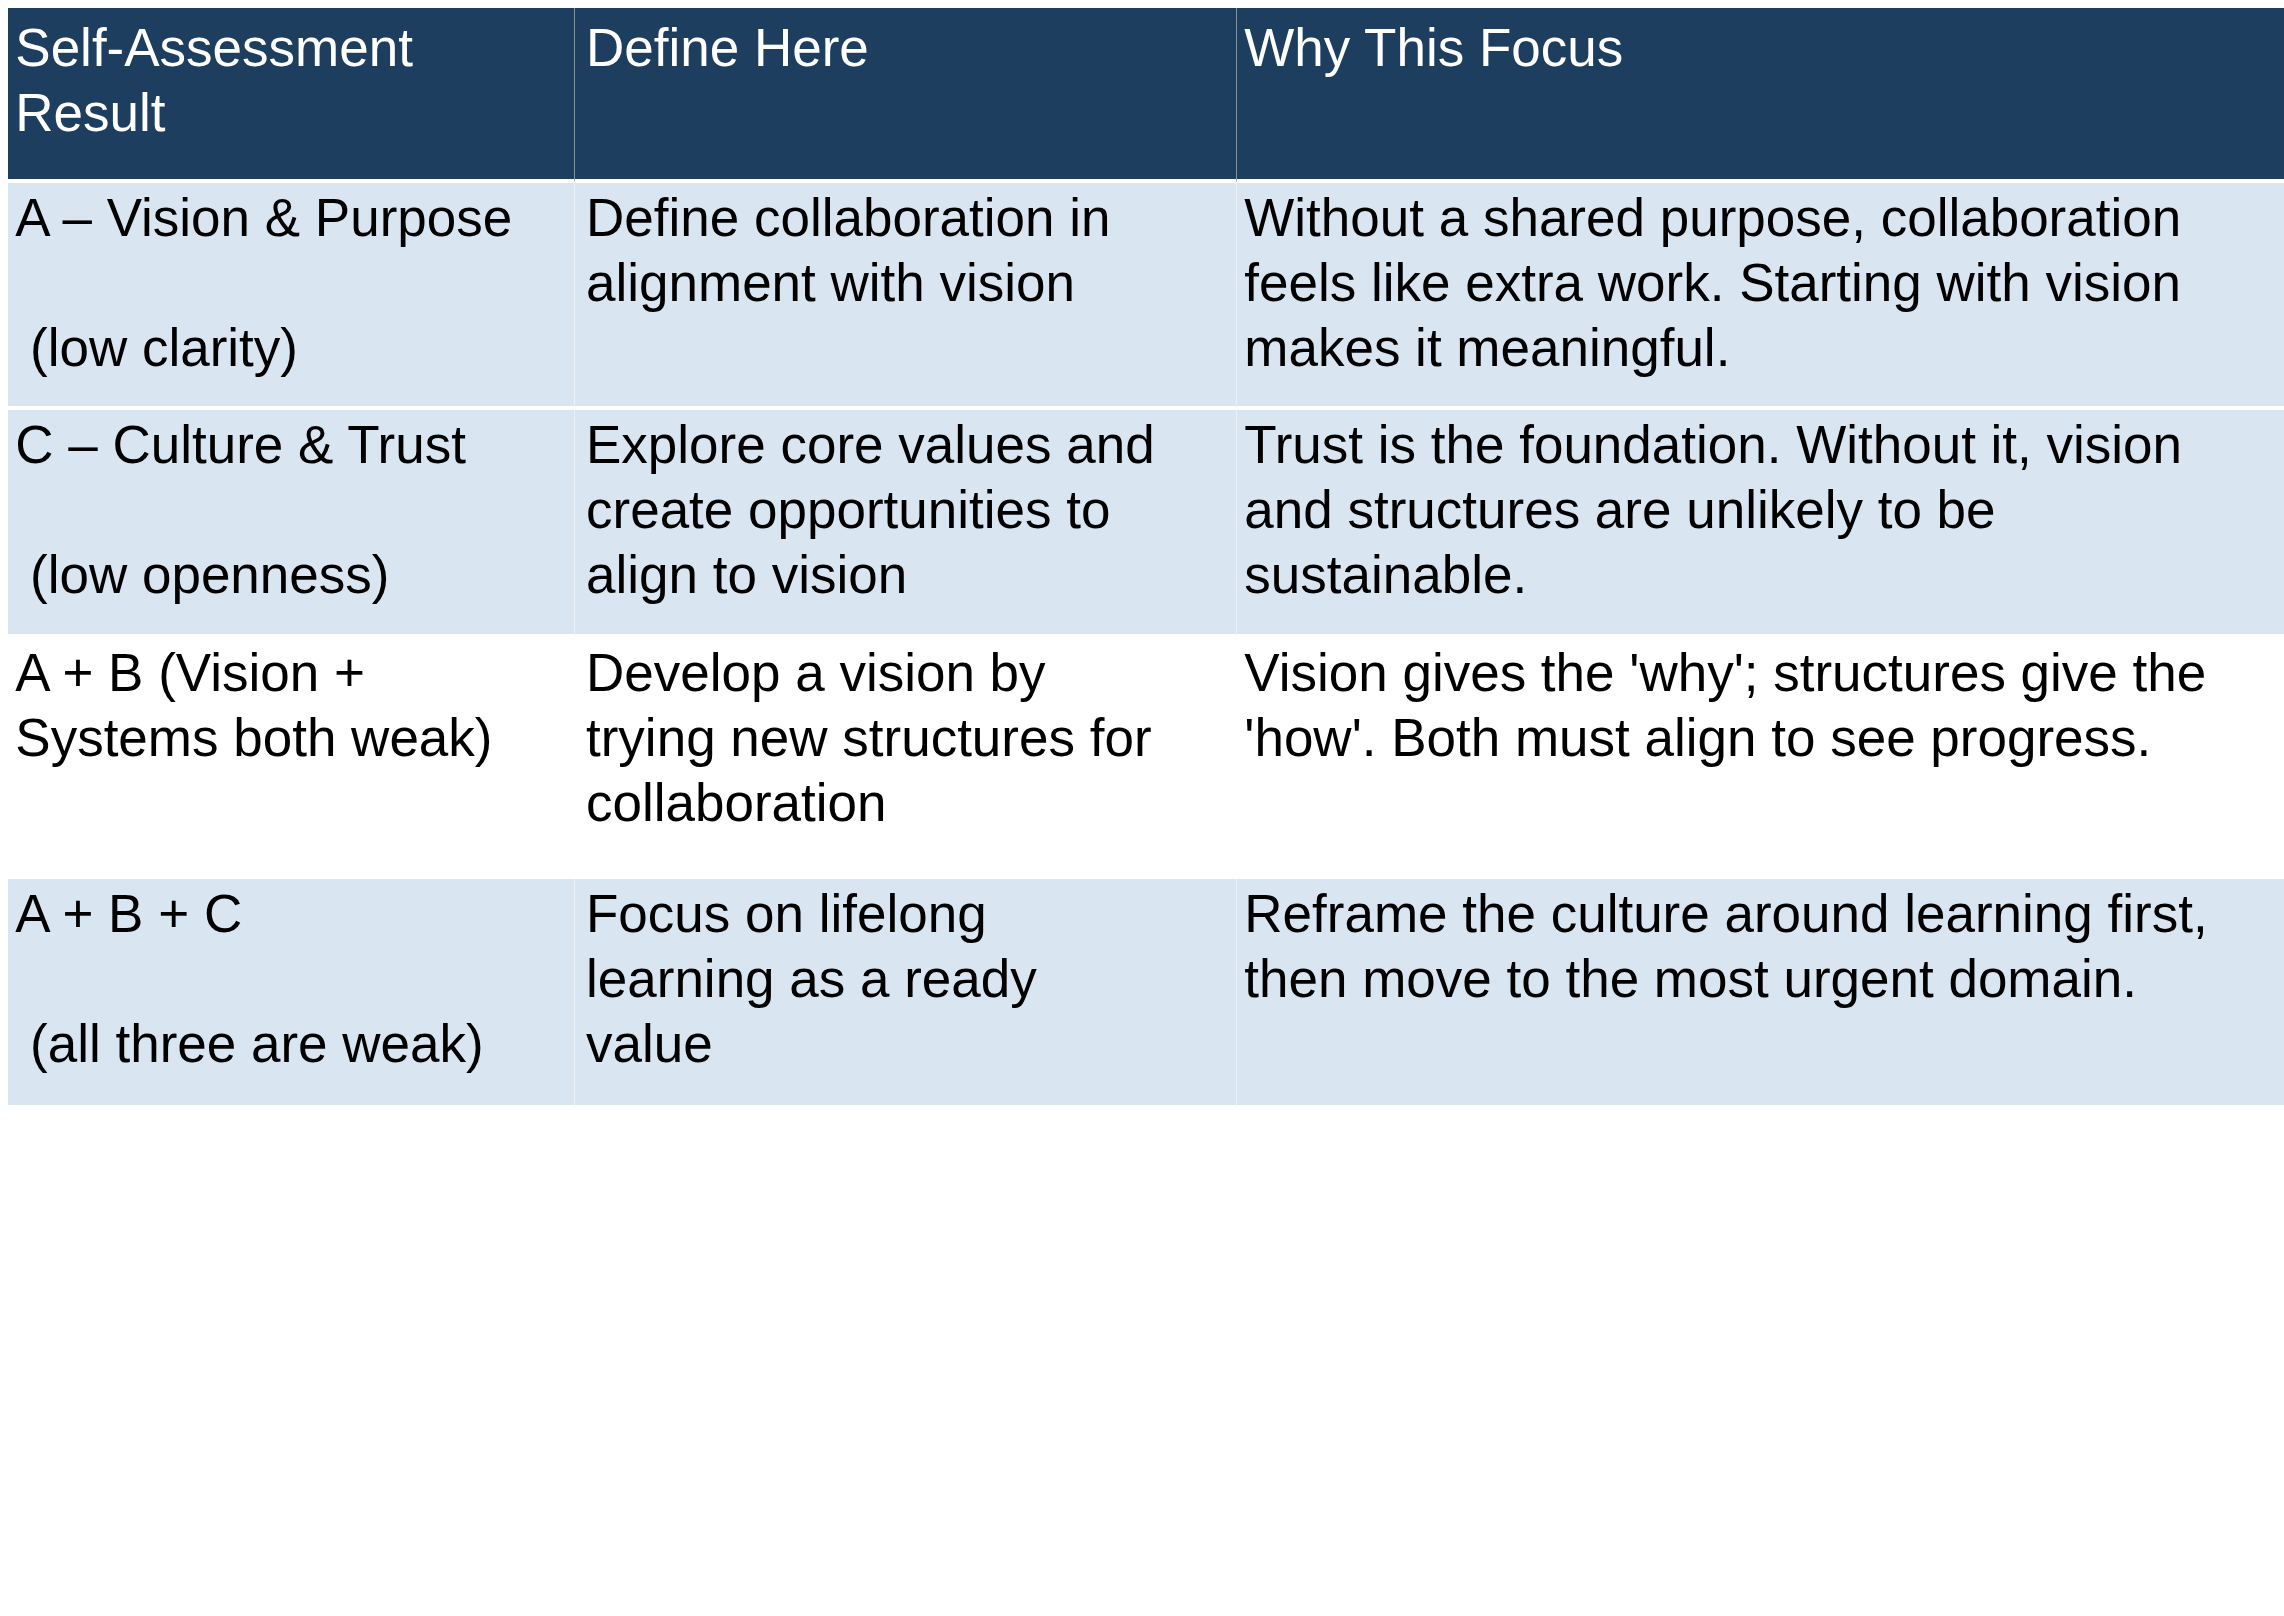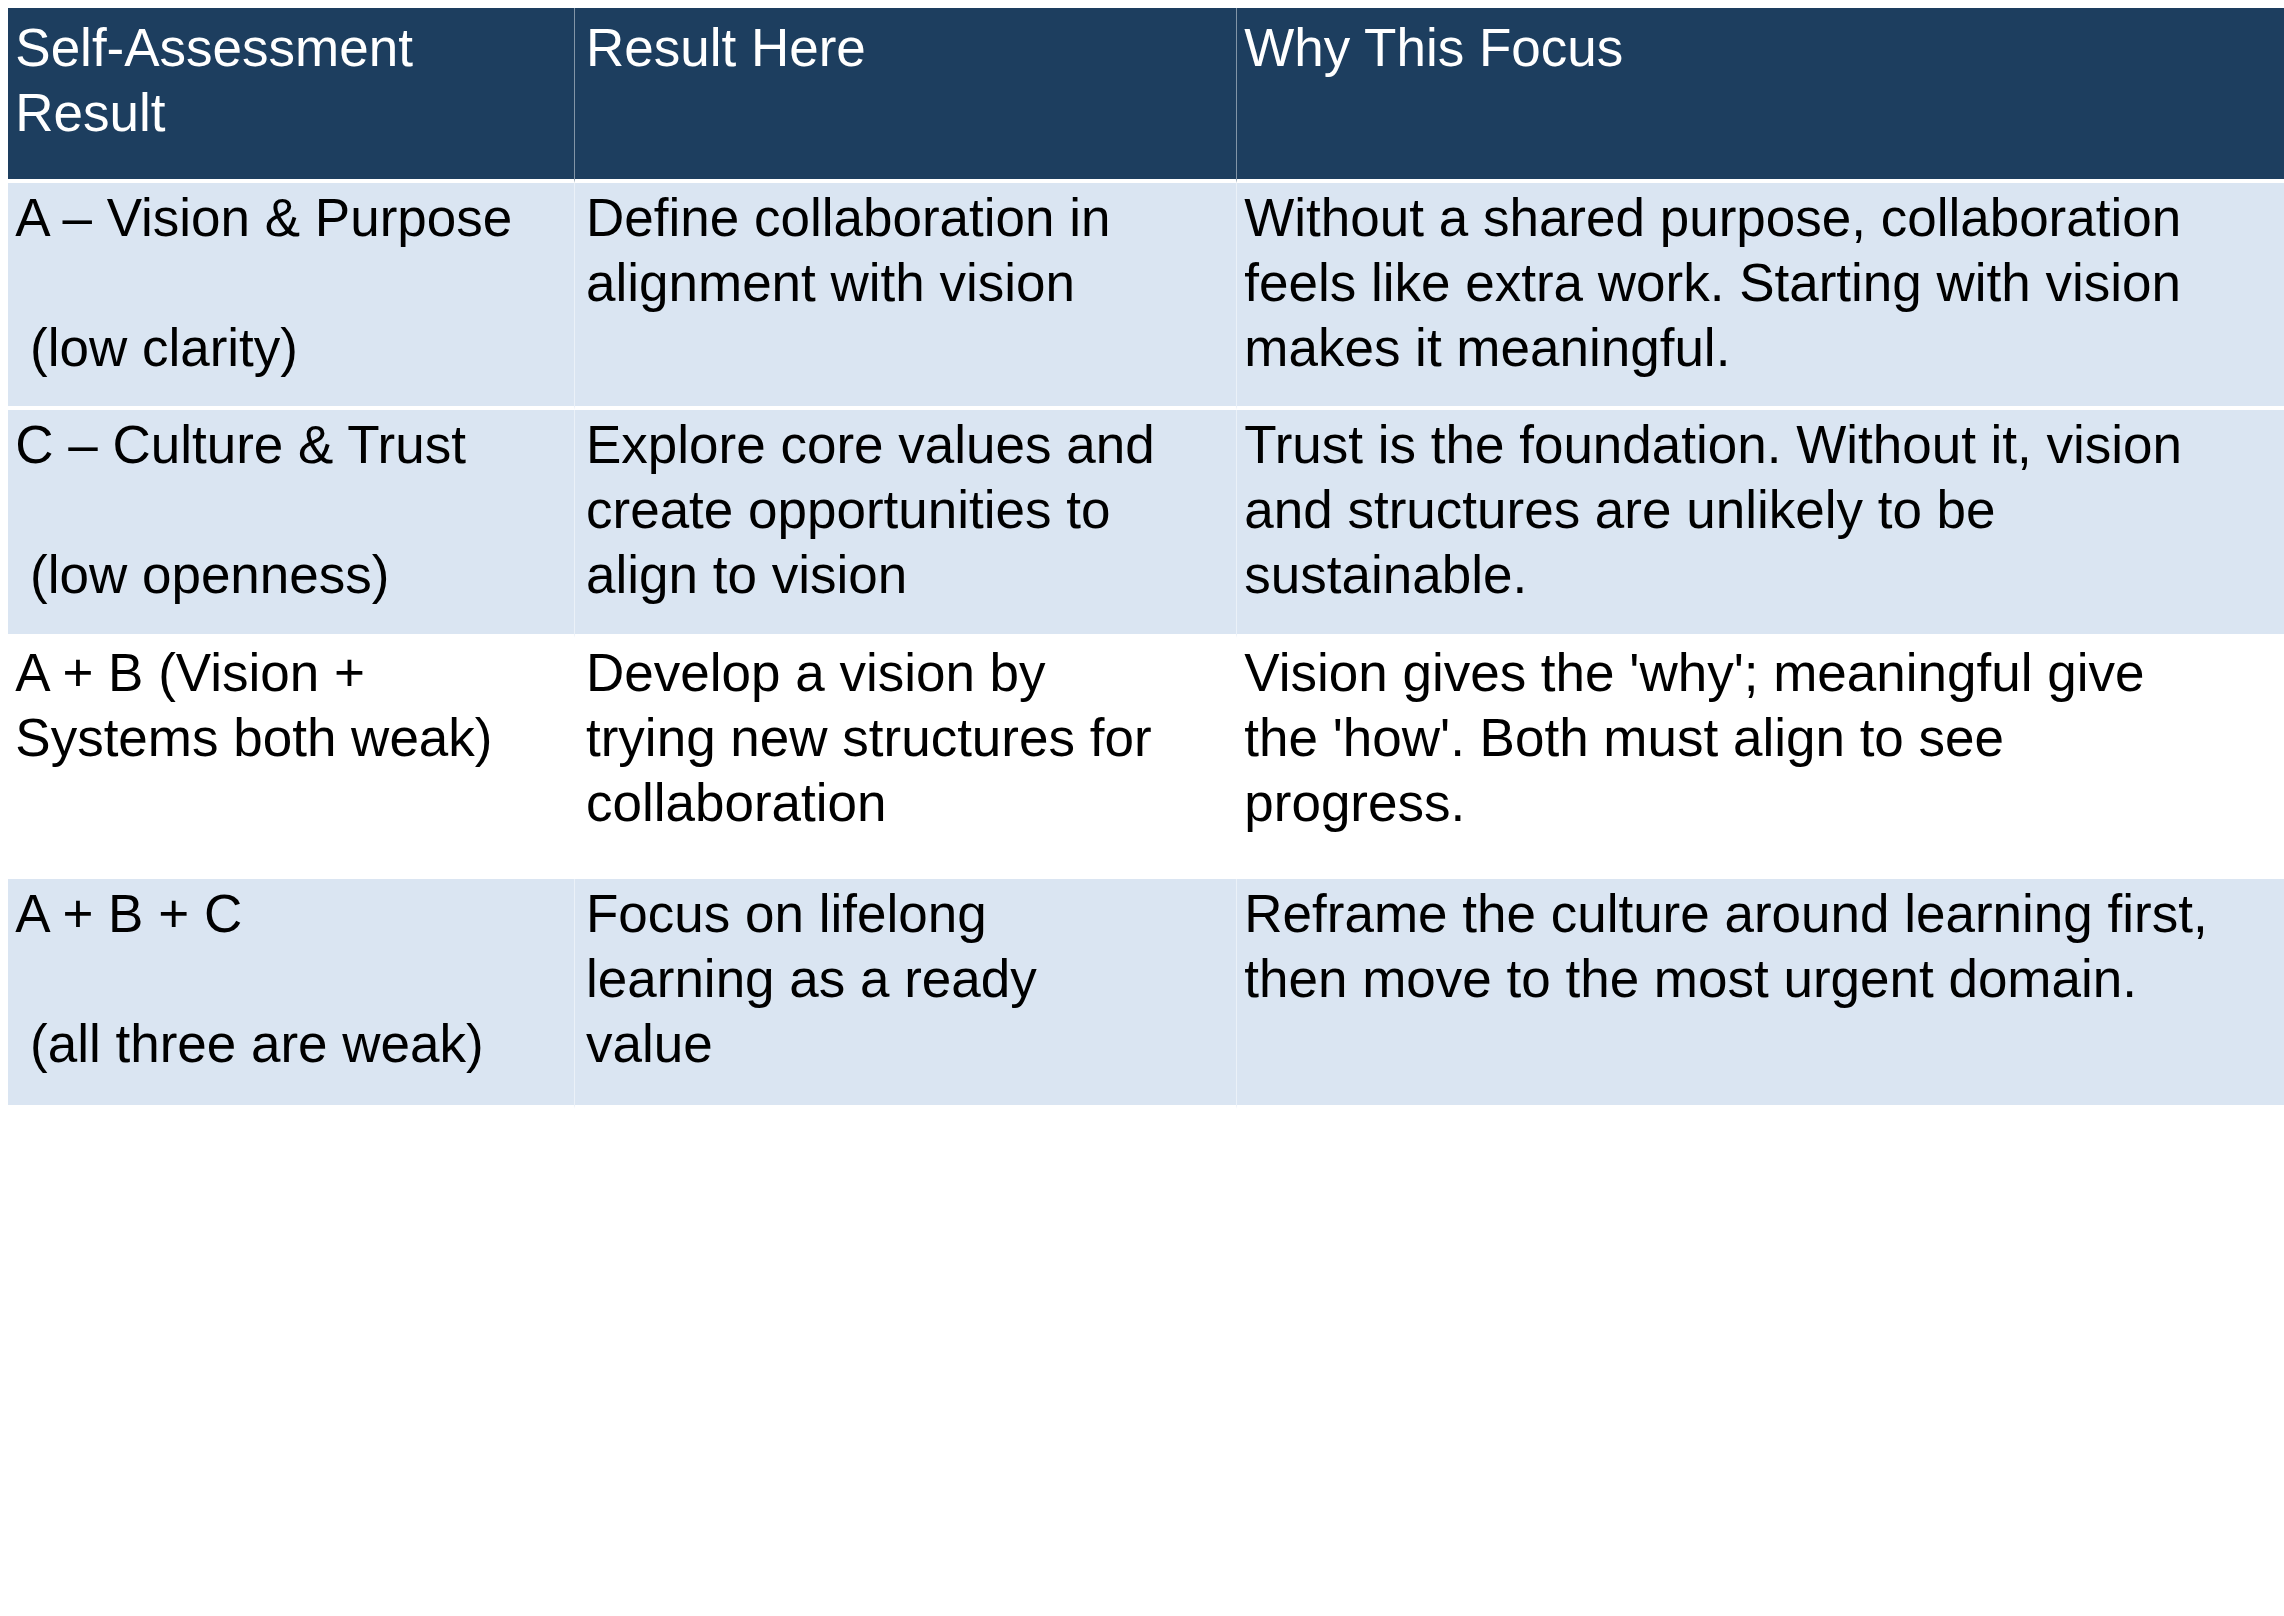--- a/index.html
+++ b/index.html
@@ -78,41 +78,41 @@
 <div class="canvas">
   <table class="assessment">
     <colgroup>
       <col style="width:567px">
       <col style="width:662px">
       <col style="width:1048px">
     </colgroup>
     <tbody>
         <tr class="hrow">
       <th class="c1">Self-Assessment Result</th>
-      <th class="c2">Result Here</th>
+      <th class="c2">Define Here</th>
       <th class="c3">Why This Focus</th>
     </tr>
     <tr class="r0 shaded">
       <td class="c1">A – Vision &amp; Purpose
 
  (low clarity)</td>
       <td class="c2">Define collaboration in alignment with vision</td>
       <td class="c3">Without a shared purpose, collaboration feels like extra work. Starting with vision makes it meaningful.</td>
     </tr>
     <tr class="r2 shaded">
       <td class="c1">C – Culture &amp; Trust
 
  (low openness)</td>
       <td class="c2">Explore core values and create opportunities to align to vision</td>
       <td class="c3">Trust is the foundation. Without it, vision and structures are unlikely to be sustainable.</td>
     </tr>
     <tr class="r3 plain">
       <td class="c1">A + B (Vision + Systems both weak)</td>
       <td class="c2">Develop a vision by trying new structures for collaboration</td>
-      <td class="c3">Vision gives the 'why'; meaningful give the 'how'. Both must align to see progress.</td>
+      <td class="c3">Vision gives the 'why'; structures give the 'how'. Both must align to see progress.</td>
     </tr>
     <tr class="r4 shaded">
       <td class="c1">A + B + C
 
  (all three are weak)</td>
       <td class="c2">Focus on lifelong learning as a ready value</td>
       <td class="c3">Reframe the culture around learning first, then move to the most urgent domain.</td>
     </tr>
   </tbody>
     </table>

